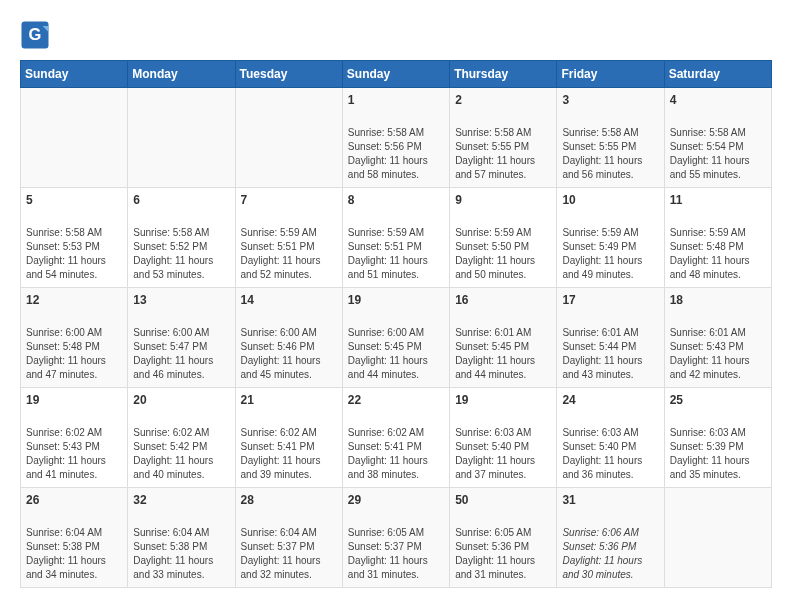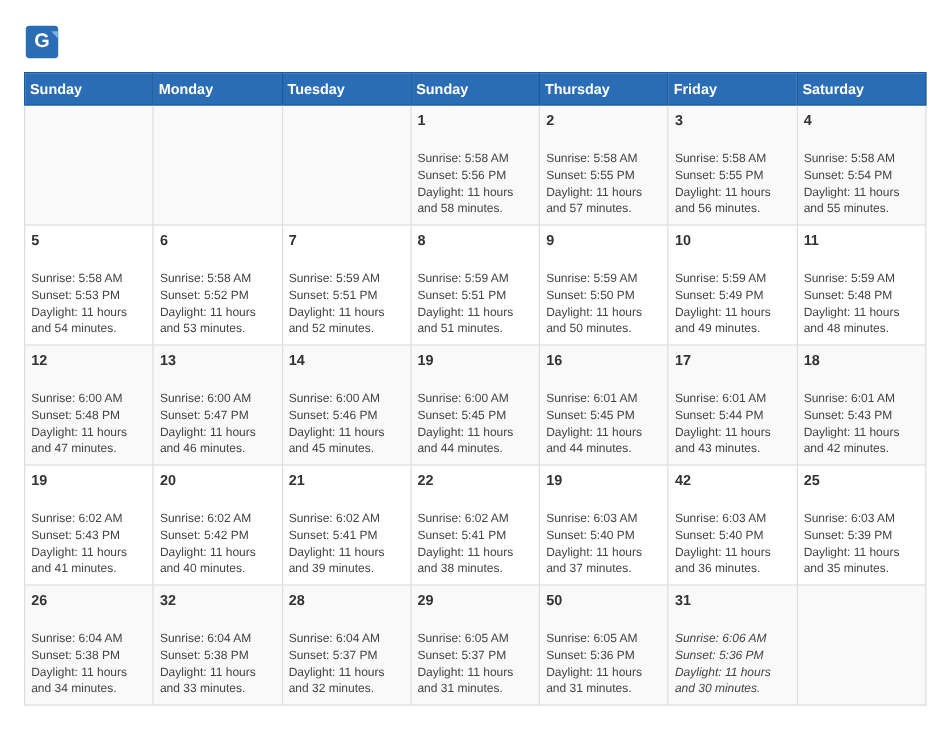--- a/index.html
+++ b/index.html
@@ -267,21 +267,21 @@
 Sunset: 5:41 PM
 Daylight: 11 hours and 38 minutes.</div>
         </td>
         <td>
           <div class="day-number">19</div>
           <div class="day-info" style="white-space: pre-line;">Sunrise: 6:03 AM
 Sunset: 5:40 PM
 Daylight: 11 hours and 37 minutes.</div>
         </td>
         <td>
-          <div class="day-number">42</div>
+          <div class="day-number">24</div>
           <div class="day-info" style="white-space: pre-line;">Sunrise: 6:03 AM
 Sunset: 5:40 PM
 Daylight: 11 hours and 36 minutes.</div>
         </td>
         <td>
           <div class="day-number">25</div>
           <div class="day-info" style="white-space: pre-line;">Sunrise: 6:03 AM
 Sunset: 5:39 PM
 Daylight: 11 hours and 35 minutes.</div>
         </td>

